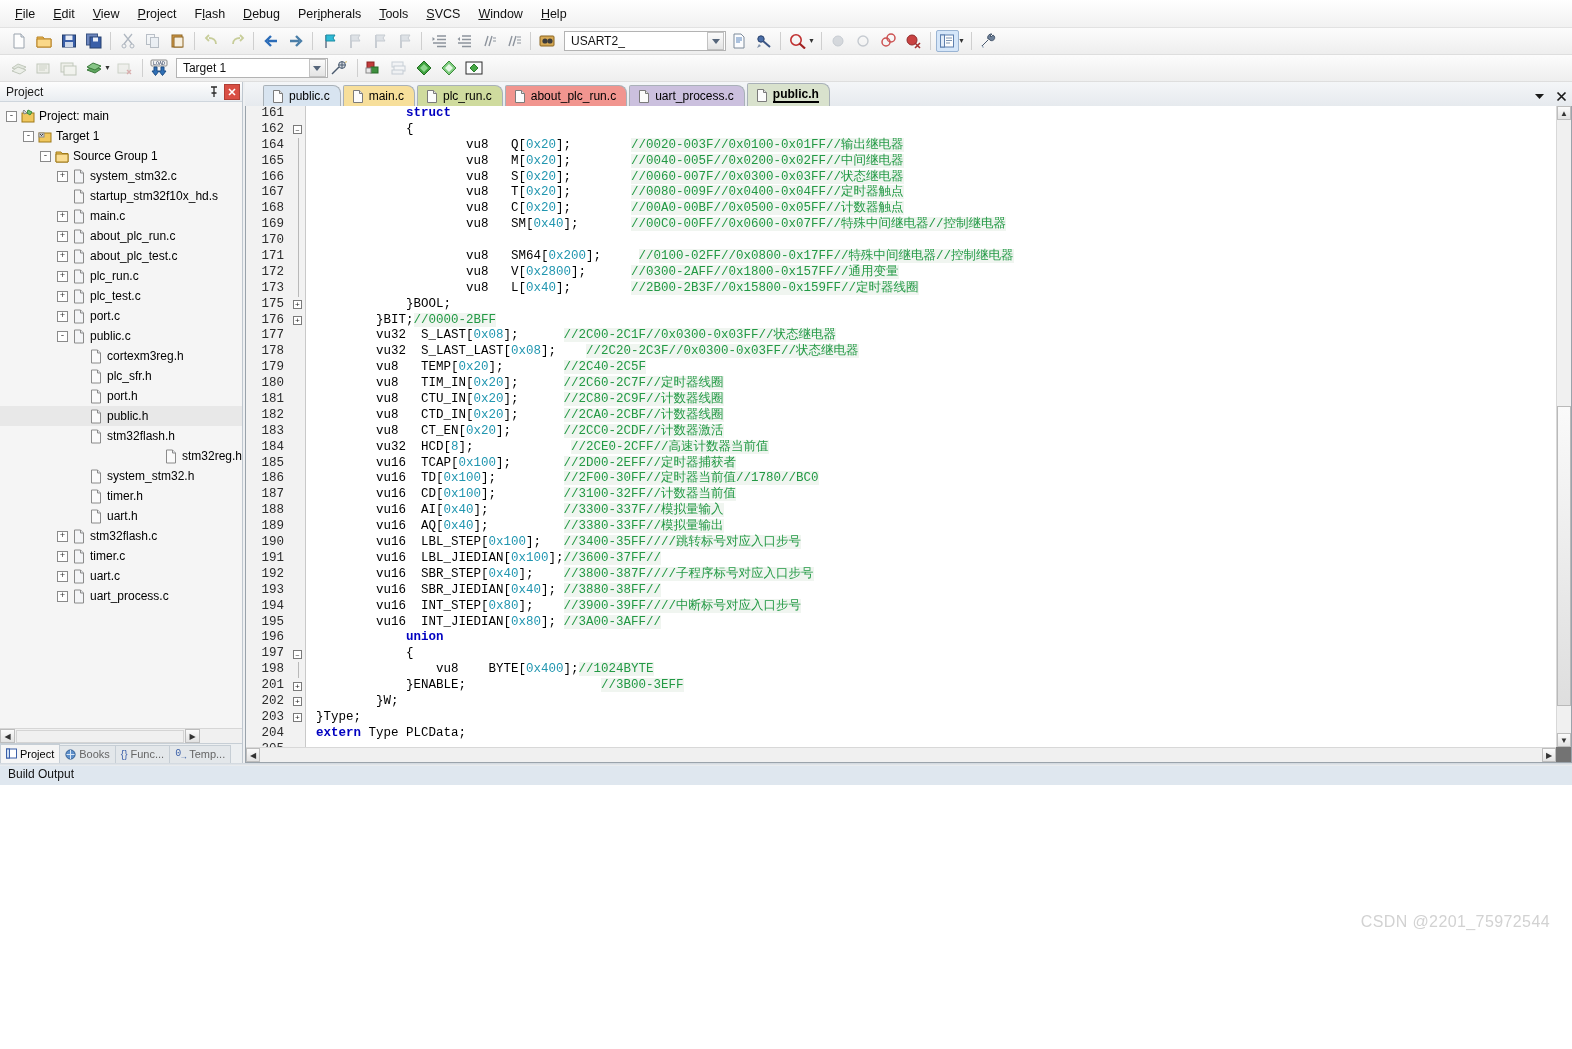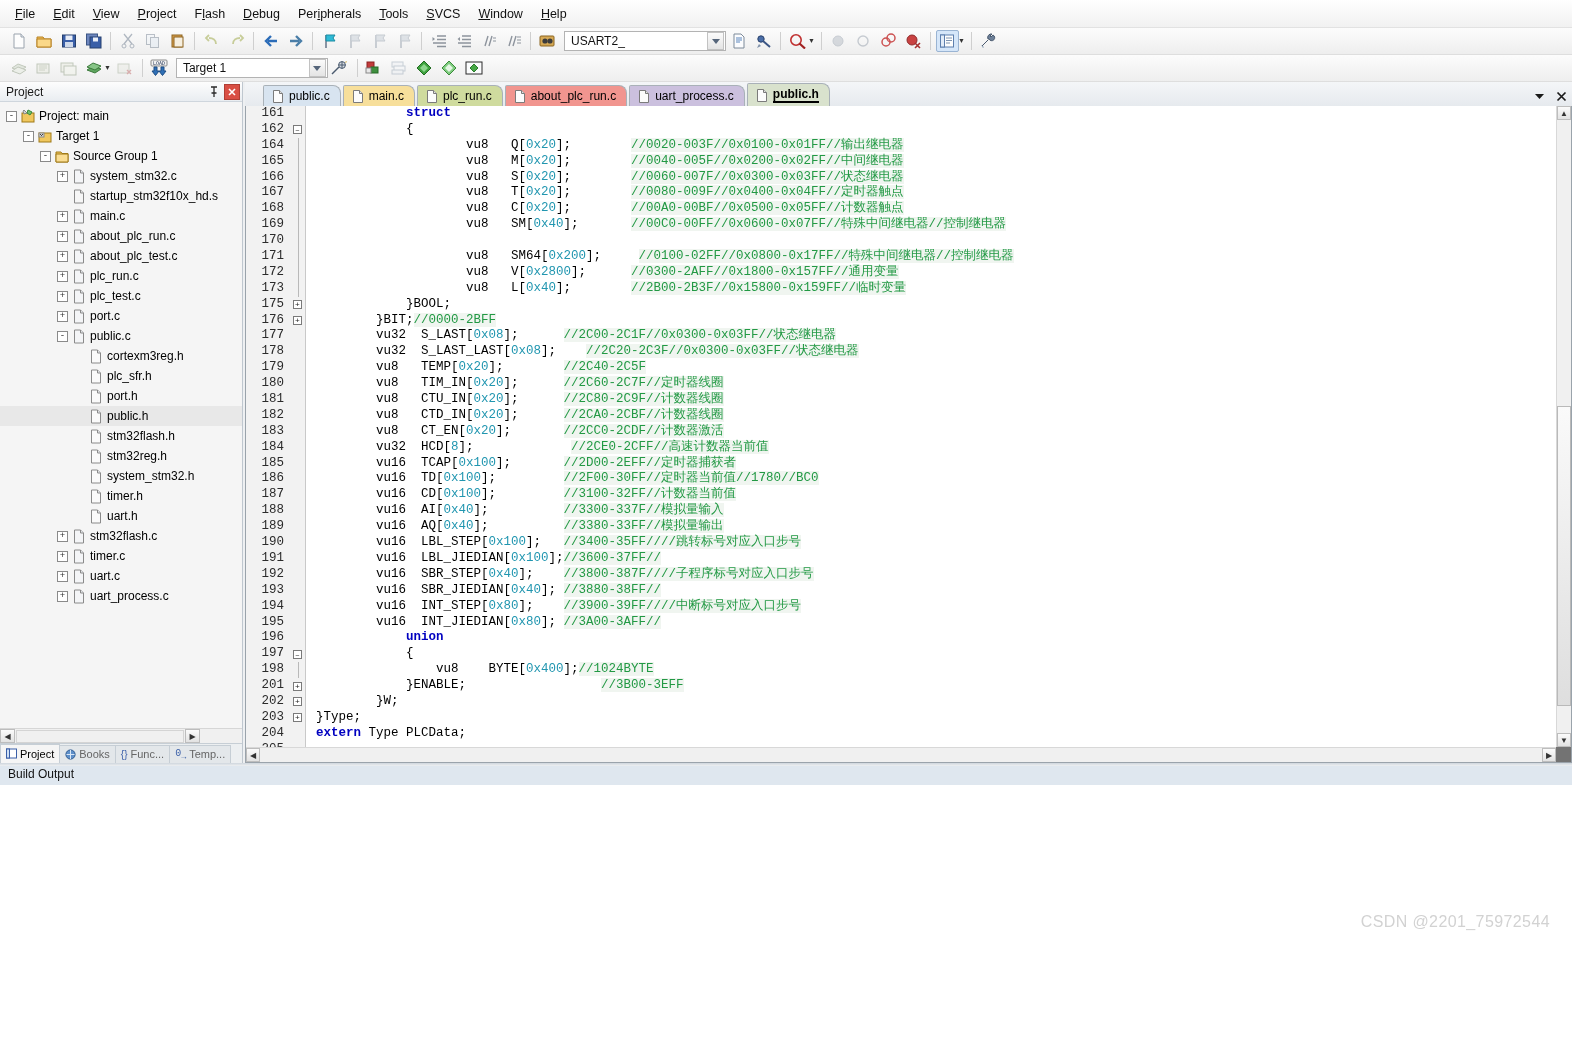--- a/index.html
+++ b/index.html
@@ -705,21 +705,21 @@
           <div class="tnode" style="padding-left: 74px;">
             <span class="exp-spacer"></span>
             <span style="display: flex; flex: 0 0 auto;">
               <svg width="15" height="15" viewBox="0 0 15 15" class="ic">
                 <path d="M2.5 1h6l3 3v10h-9z" fill="#fafafa" stroke="#8a8a8a"></path>
                 <path d="M8.5 1v3h3" fill="#e3e6ea" stroke="#8a8a8a"></path>
               </svg>
             </span>
             <span class="tlabel">stm32flash.h</span>
           </div>
-          <div class="tnode" style="padding-left: 74px;">
+          <div class="tnode" style="padding-left: 74px; justify-content: flex-end;">
             <span class="exp-spacer"></span>
             <span style="display: flex; flex: 0 0 auto;">
               <svg width="15" height="15" viewBox="0 0 15 15" class="ic">
                 <path d="M2.5 1h6l3 3v10h-9z" fill="#fafafa" stroke="#8a8a8a"></path>
                 <path d="M8.5 1v3h3" fill="#e3e6ea" stroke="#8a8a8a"></path>
               </svg>
             </span>
             <span class="tlabel">stm32reg.h</span>
           </div>
           <div class="tnode" style="padding-left: 74px;">
@@ -906,21 +906,21 @@
             <div class="code-line"><span class="ln">162</span><span class="fold"><span class="box">–</span></span><span class="code-text"><span class="plain">            {</span></span></div>
             <div class="code-line"><span class="ln">164</span><span class="fold"><span class="bar"></span></span><span class="code-text"><span class="plain">                    vu8   Q[</span><span class="num">0x20</span><span class="plain">];        </span><span class="cmt">//0020-003F//0x0100-0x01FF//输出继电器</span></span></div>
             <div class="code-line"><span class="ln">165</span><span class="fold"><span class="bar"></span></span><span class="code-text"><span class="plain">                    vu8   M[</span><span class="num">0x20</span><span class="plain">];        </span><span class="cmt">//0040-005F//0x0200-0x02FF//中间继电器</span></span></div>
             <div class="code-line"><span class="ln">166</span><span class="fold"><span class="bar"></span></span><span class="code-text"><span class="plain">                    vu8   S[</span><span class="num">0x20</span><span class="plain">];        </span><span class="cmt">//0060-007F//0x0300-0x03FF//状态继电器</span></span></div>
             <div class="code-line"><span class="ln">167</span><span class="fold"><span class="bar"></span></span><span class="code-text"><span class="plain">                    vu8   T[</span><span class="num">0x20</span><span class="plain">];        </span><span class="cmt">//0080-009F//0x0400-0x04FF//定时器触点</span></span></div>
             <div class="code-line"><span class="ln">168</span><span class="fold"><span class="bar"></span></span><span class="code-text"><span class="plain">                    vu8   C[</span><span class="num">0x20</span><span class="plain">];        </span><span class="cmt">//00A0-00BF//0x0500-0x05FF//计数器触点</span></span></div>
             <div class="code-line"><span class="ln">169</span><span class="fold"><span class="bar"></span></span><span class="code-text"><span class="plain">                    vu8   SM[</span><span class="num">0x40</span><span class="plain">];       </span><span class="cmt">//00C0-00FF//0x0600-0x07FF//特殊中间继电器//控制继电器</span></span></div>
             <div class="code-line"><span class="ln">170</span><span class="fold"><span class="bar"></span></span><span class="code-text"><span class="plain"></span></span></div>
             <div class="code-line"><span class="ln">171</span><span class="fold"><span class="bar"></span></span><span class="code-text"><span class="plain">                    vu8   SM64[</span><span class="num">0x200</span><span class="plain">];     </span><span class="cmt">//0100-02FF//0x0800-0x17FF//特殊中间继电器//控制继电器</span></span></div>
             <div class="code-line"><span class="ln">172</span><span class="fold"><span class="bar"></span></span><span class="code-text"><span class="plain">                    vu8   V[</span><span class="num">0x2800</span><span class="plain">];      </span><span class="cmt">//0300-2AFF//0x1800-0x157FF//通用变量</span></span></div>
-            <div class="code-line"><span class="ln">173</span><span class="fold"><span class="bar"></span></span><span class="code-text"><span class="plain">                    vu8   L[</span><span class="num">0x40</span><span class="plain">];        </span><span class="cmt">//2B00-2B3F//0x15800-0x159FF//临时变量</span></span></div>
+            <div class="code-line"><span class="ln">173</span><span class="fold"><span class="bar"></span></span><span class="code-text"><span class="plain">                    vu8   L[</span><span class="num">0x40</span><span class="plain">];        </span><span class="cmt">//2B00-2B3F//0x15800-0x159FF//定时器线圈</span></span></div>
             <div class="code-line"><span class="ln">175</span><span class="fold"><span class="box">+</span></span><span class="code-text"><span class="plain">            }BOOL;</span></span></div>
             <div class="code-line"><span class="ln">176</span><span class="fold"><span class="box">+</span></span><span class="code-text"><span class="plain">        }BIT;</span><span class="cmt">//0000-2BFF</span></span></div>
             <div class="code-line"><span class="ln">177</span><span class="fold"></span><span class="code-text"><span class="plain">        vu32  S_LAST[</span><span class="num">0x08</span><span class="plain">];      </span><span class="cmt">//2C00-2C1F//0x0300-0x03FF//状态继电器</span></span></div>
             <div class="code-line"><span class="ln">178</span><span class="fold"></span><span class="code-text"><span class="plain">        vu32  S_LAST_LAST[</span><span class="num">0x08</span><span class="plain">];    </span><span class="cmt">//2C20-2C3F//0x0300-0x03FF//状态继电器</span></span></div>
             <div class="code-line"><span class="ln">179</span><span class="fold"></span><span class="code-text"><span class="plain">        vu8   TEMP[</span><span class="num">0x20</span><span class="plain">];        </span><span class="cmt">//2C40-2C5F</span></span></div>
             <div class="code-line"><span class="ln">180</span><span class="fold"></span><span class="code-text"><span class="plain">        vu8   TIM_IN[</span><span class="num">0x20</span><span class="plain">];      </span><span class="cmt">//2C60-2C7F//定时器线圈</span></span></div>
             <div class="code-line"><span class="ln">181</span><span class="fold"></span><span class="code-text"><span class="plain">        vu8   CTU_IN[</span><span class="num">0x20</span><span class="plain">];      </span><span class="cmt">//2C80-2C9F//计数器线圈</span></span></div>
             <div class="code-line"><span class="ln">182</span><span class="fold"></span><span class="code-text"><span class="plain">        vu8   CTD_IN[</span><span class="num">0x20</span><span class="plain">];      </span><span class="cmt">//2CA0-2CBF//计数器线圈</span></span></div>
             <div class="code-line"><span class="ln">183</span><span class="fold"></span><span class="code-text"><span class="plain">        vu8   CT_EN[</span><span class="num">0x20</span><span class="plain">];       </span><span class="cmt">//2CC0-2CDF//计数器激活</span></span></div>
             <div class="code-line"><span class="ln">184</span><span class="fold"></span><span class="code-text"><span class="plain">        vu32  HCD[</span><span class="num">8</span><span class="plain">];             </span><span class="cmt">//2CE0-2CFF//高速计数器当前值</span></span></div>

